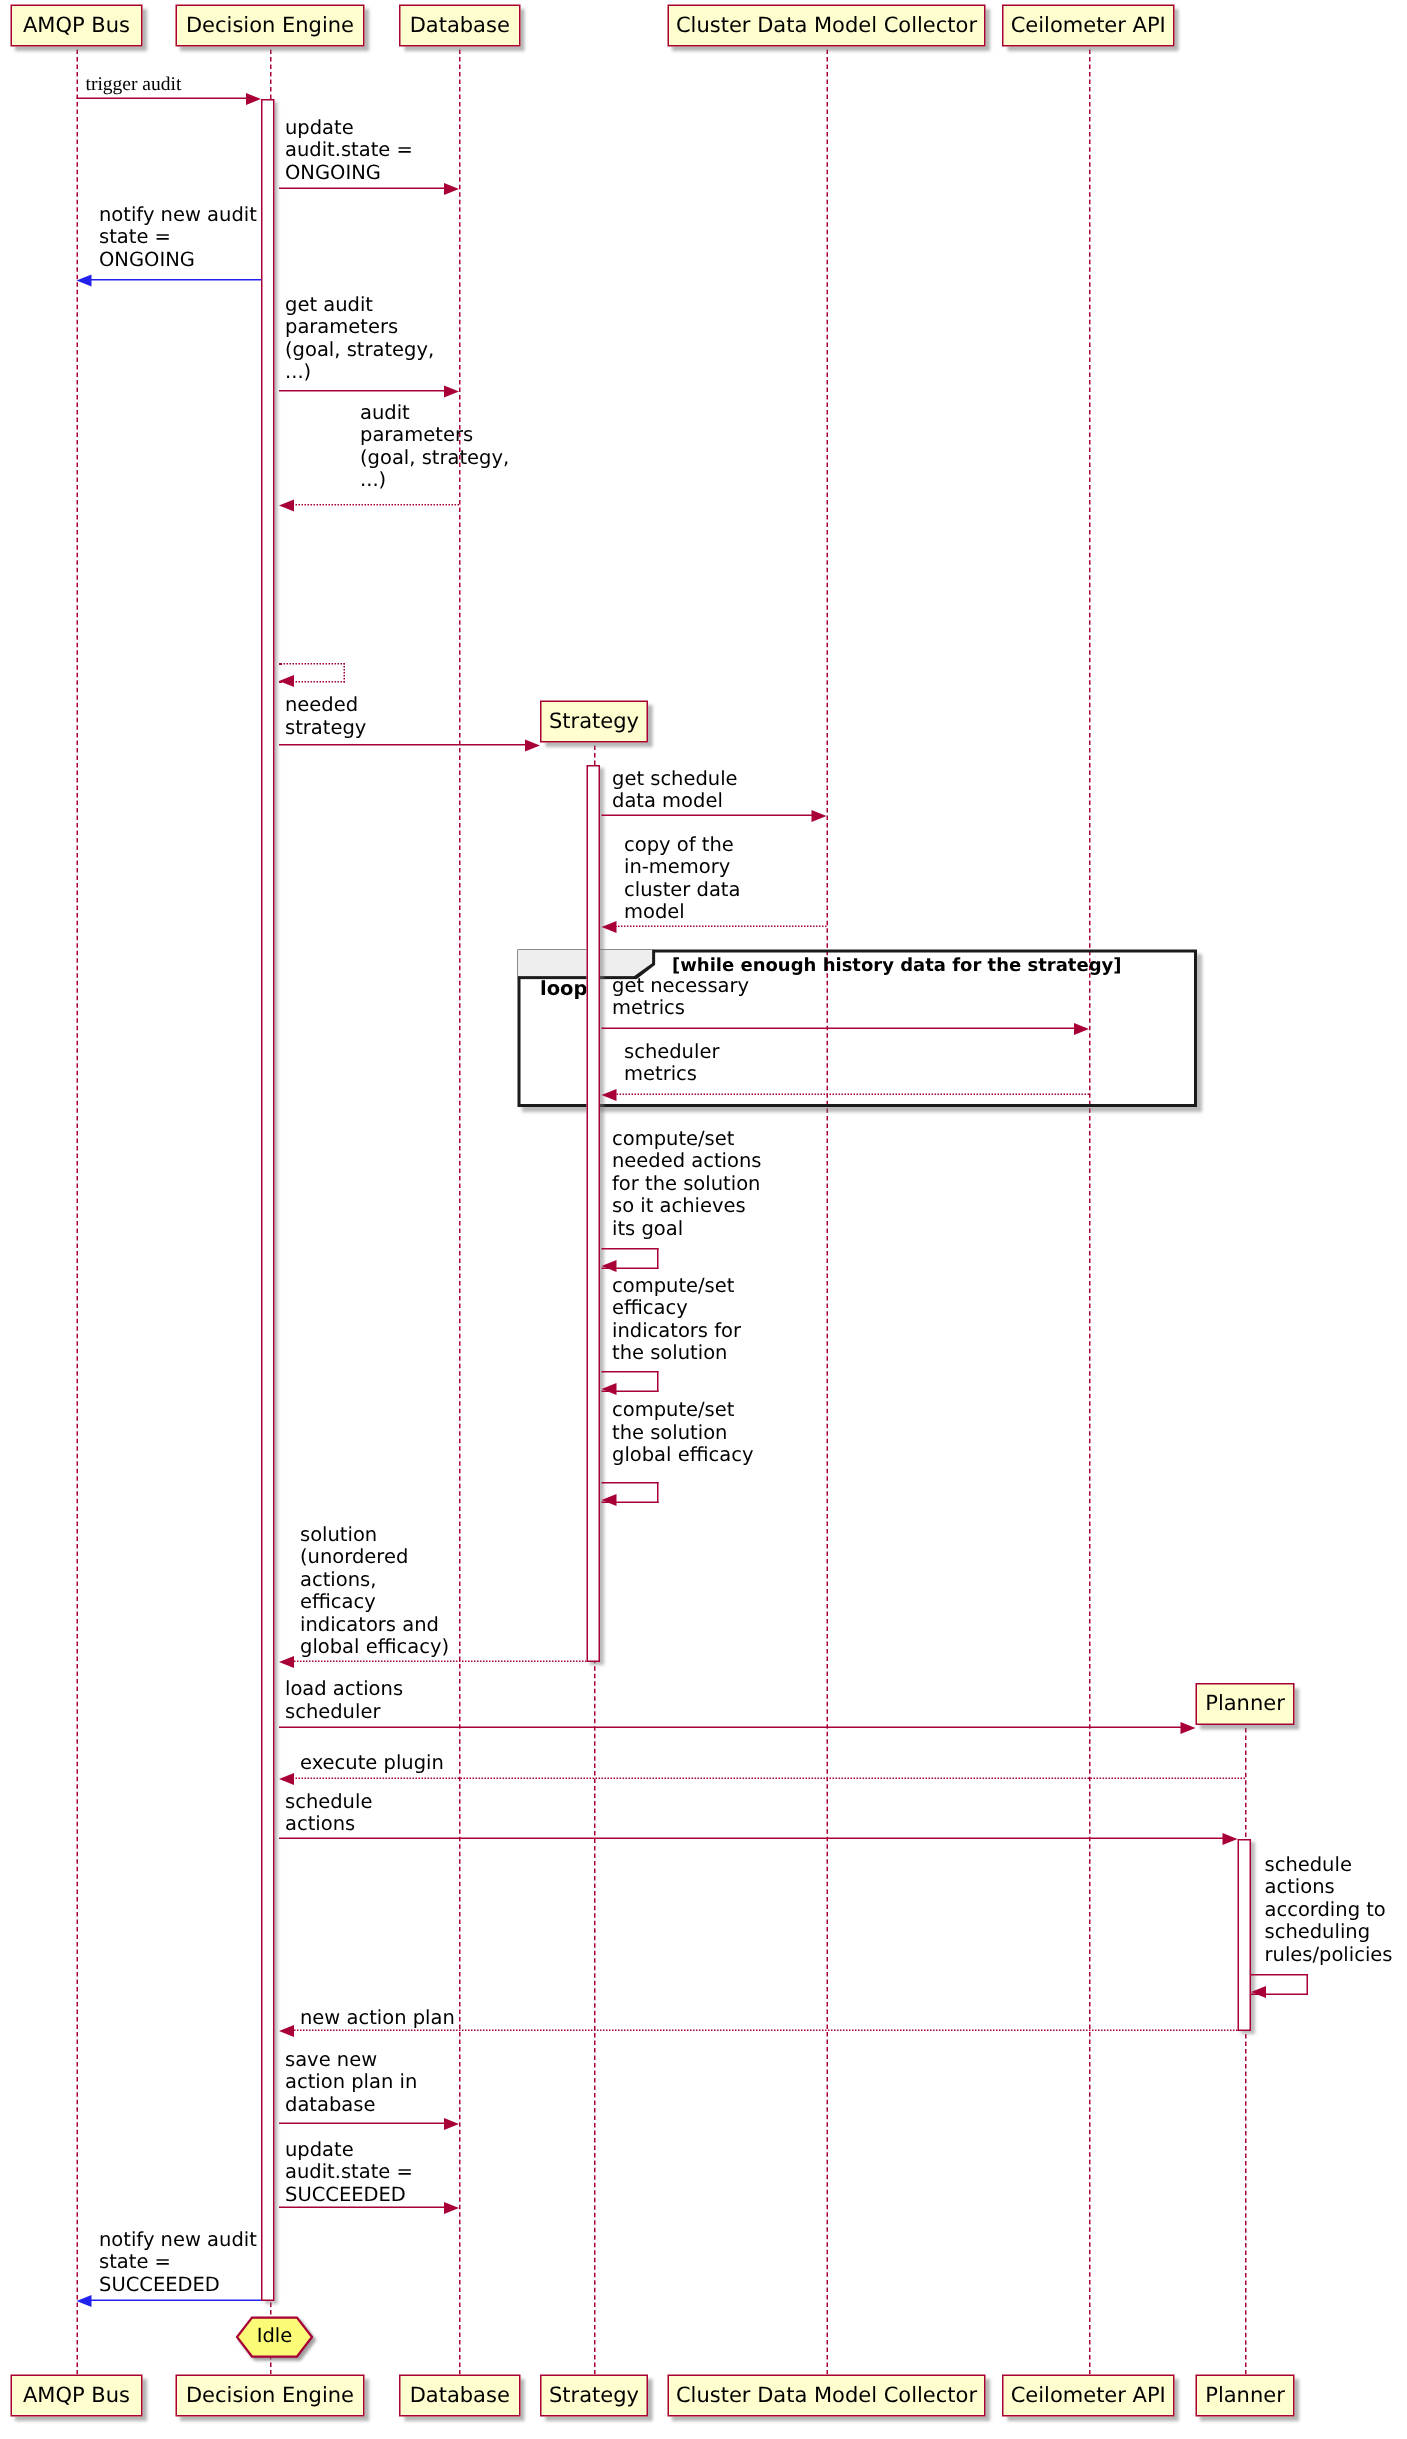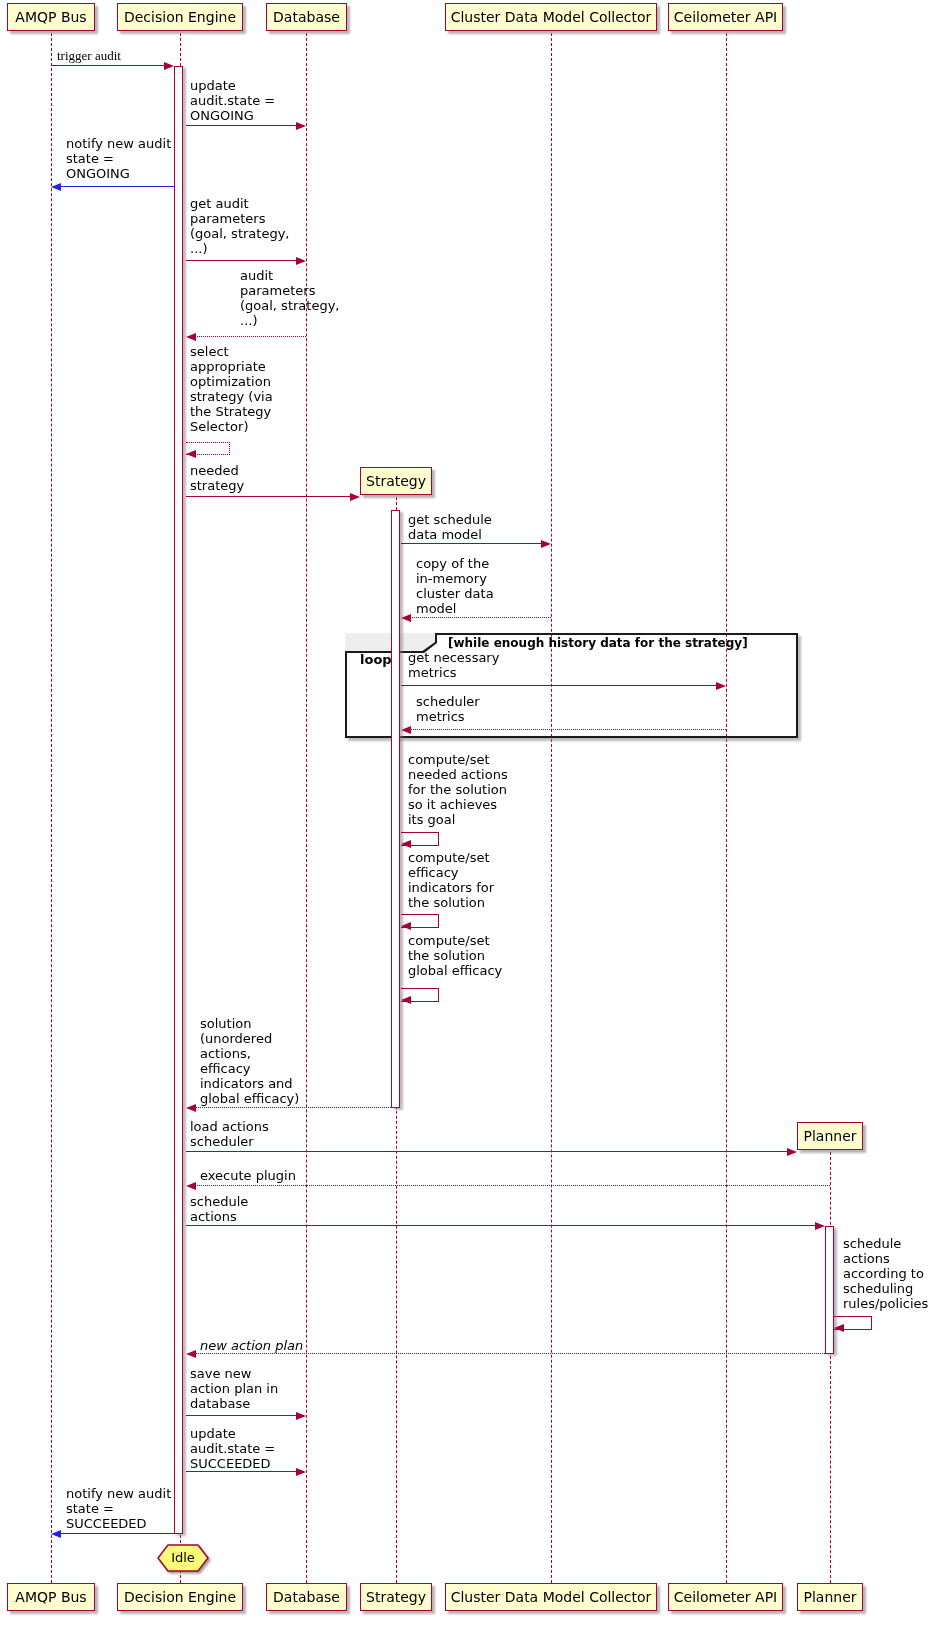--- a/index.html
+++ b/index.html
@@ -80,26 +80,20 @@
   <div class="ln" style="left:186px;top:260px;width:112px;"></div>
   <div class="ah-r" style="left:296px;top:257px;"></div>
 
   <div class="lbl" style="left:200px;top:268px;margin-left:40px;">audit
 parameters
 (goal, strategy,
 ...)</div>
   <div class="ln-d" style="left:194px;top:336px;width:112px;"></div>
   <div class="ah-l" style="left:186px;top:333px;"></div>
 
-  <div class="lbl" style="left:190px;top:344px;">select
-appropriate
-optimization
-strategy (via
-the Strategy
-Selector)</div>
   <div class="self-d" style="left:186px;top:442px;width:44px;height:13px;"></div>
   <div class="ah-l" style="left:186px;top:450px;"></div>
 
   <div class="lbl" style="left:190px;top:463px;">needed
 strategy</div>
   <div class="ln" style="left:186px;top:496px;width:166px;"></div>
   <div class="ah-r" style="left:350px;top:493px;"></div>
   <div class="pbox" style="left:360px;top:467px;width:72px;">Strategy</div>
 
   <div class="lbl" style="left:408px;top:512px;">get schedule
@@ -170,21 +164,21 @@
   <div class="ah-r" style="left:815px;top:1222px;"></div>
 
   <div class="lbl" style="left:843px;top:1236px;">schedule
 actions
 according to
 scheduling
 rules/policies</div>
   <div class="self" style="left:834px;top:1316px;width:38px;height:14px;"></div>
   <div class="ah-l" style="left:834px;top:1324px;"></div>
 
-  <div class="lbl" style="left:200px;top:1338px;font-style:italic;">new action plan</div>
+  <div class="lbl" style="left:200px;top:1338px;">new action plan</div>
   <div class="ln-d" style="left:194px;top:1353px;width:631px;"></div>
   <div class="ah-l" style="left:186px;top:1350px;"></div>
 
   <div class="lbl" style="left:190px;top:1366px;">save new
 action plan in
 database</div>
   <div class="ln" style="left:186px;top:1415px;width:112px;"></div>
   <div class="ah-r" style="left:296px;top:1412px;"></div>
 
   <div class="lbl" style="left:190px;top:1426px;">update

